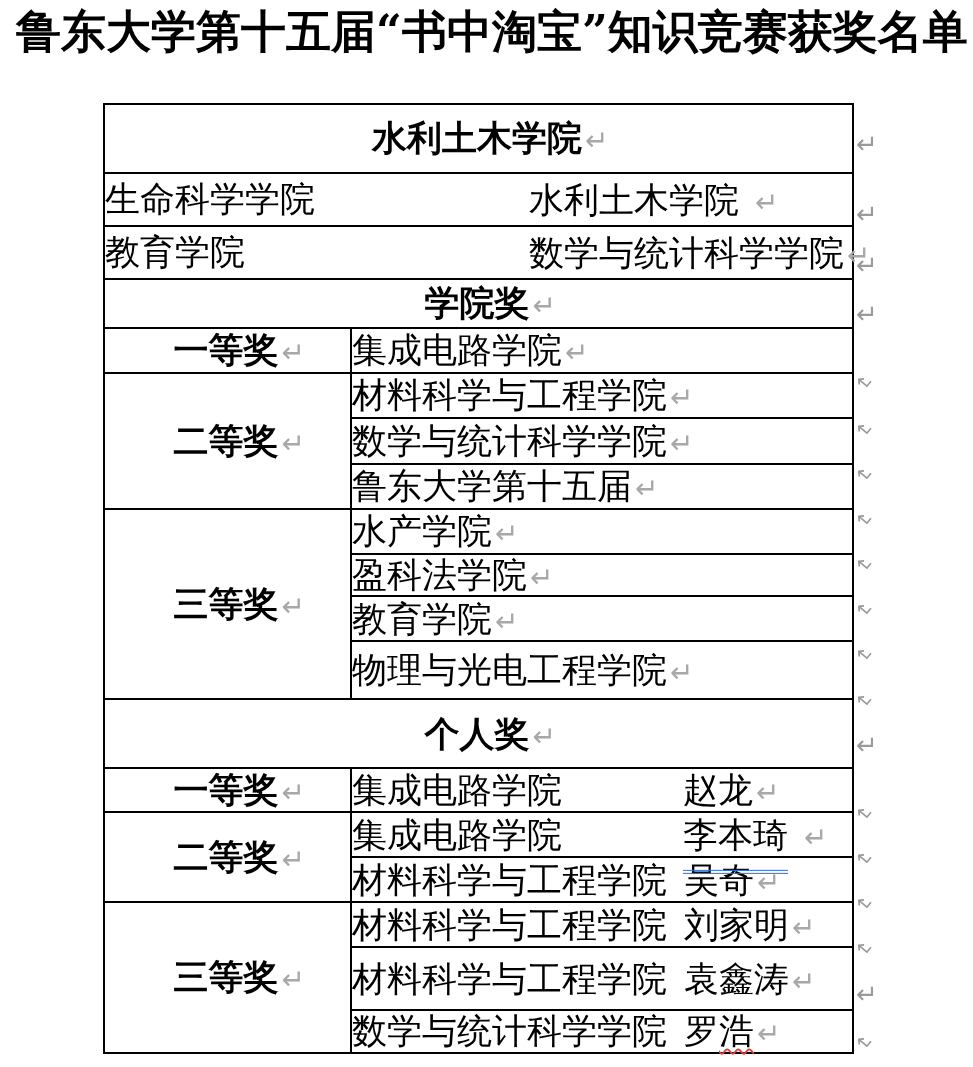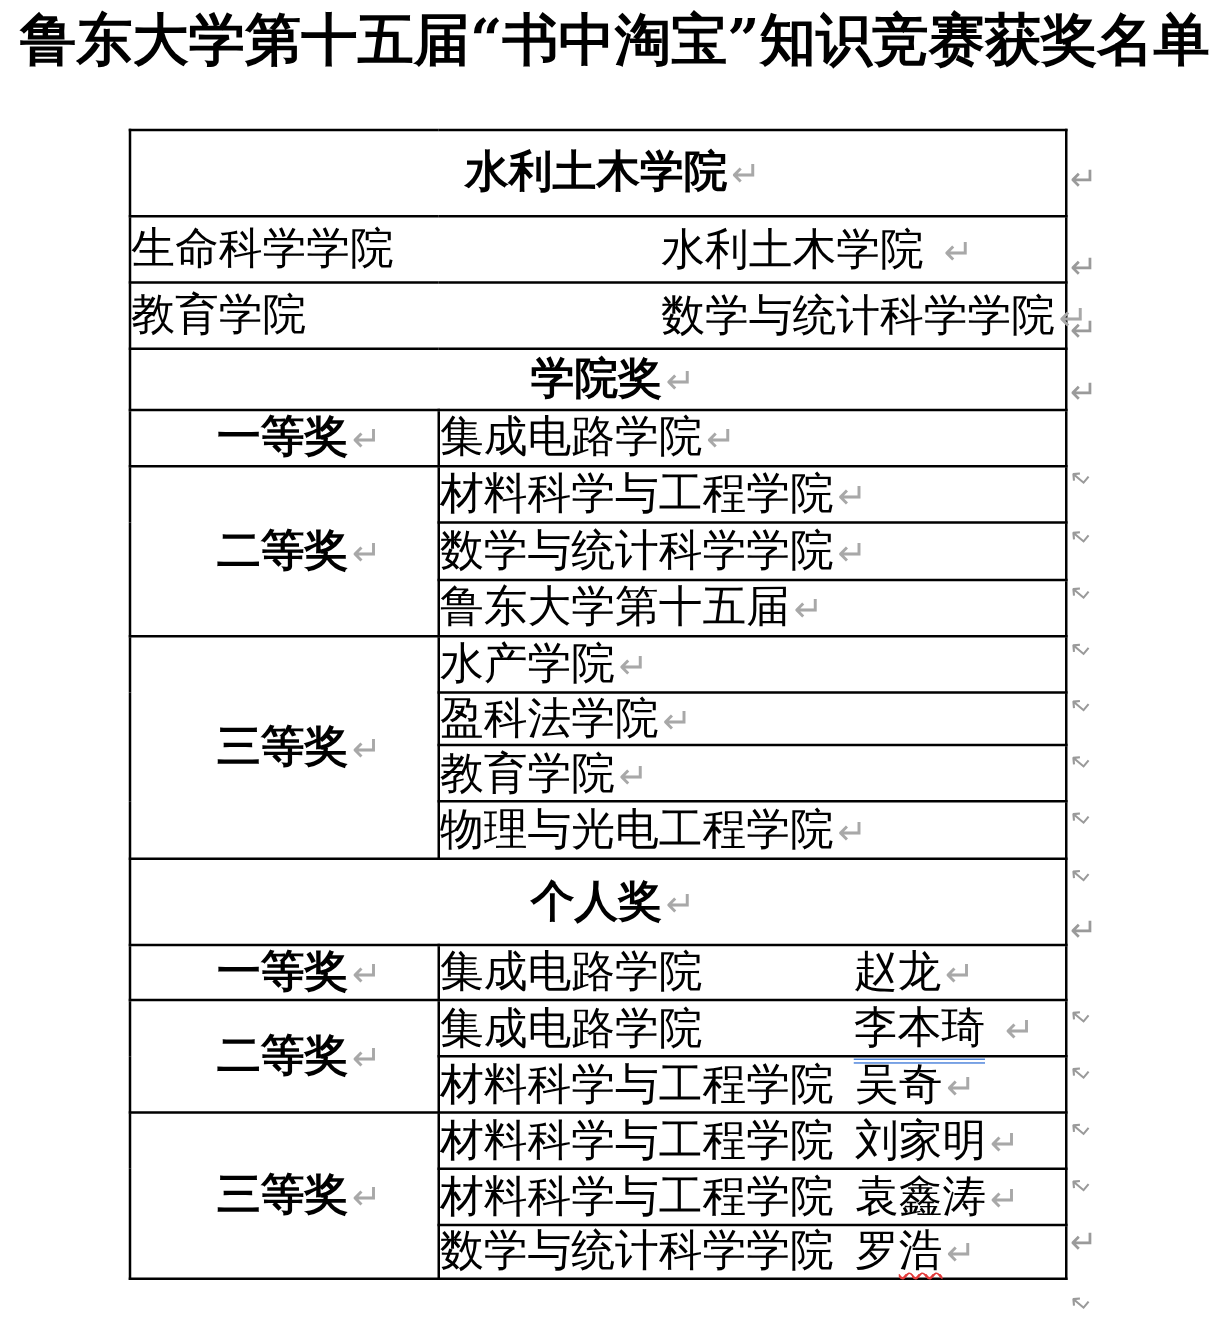--- a/index.html
+++ b/index.html
@@ -49,22 +49,21 @@
     white-space:nowrap;
     color:#a8a8a8;
     font-family:"DejaVu Sans","Liberation Sans",sans-serif;
     font-size:28px;font-weight:normal;
     vertical-align:baseline;
     margin-left:3px;
   }
   .pmark.sp{margin-left:16px;}
   .u-blue{
     border-bottom:4px double #2f6fd6;
-    padding-bottom:5px;
-    font-family:Liberation Serif, serif;
+    padding-bottom:15px;
   }
   .u-wavy{
     text-decoration:underline wavy #e23b3b;
     text-decoration-thickness:2px;
     text-underline-offset:5px;
   }
   .mark{
     position:absolute;left:856px;
     color:#9a9a9a;
     font-family:"DejaVu Sans","Liberation Sans",sans-serif;
@@ -122,21 +121,21 @@
     <tr style="height:45px">
       <td class="rank" rowspan="4"><span>三等奖</span><span class="pmark">↵</span></td>
       <td class="cell"><span>水产学院</span><span class="pmark">↵</span></td>
     </tr>
     <tr style="height:35px">
       <td class="cell"><span>盈科法学院</span><span class="pmark">↵</span></td>
     </tr>
     <tr style="height:45px">
       <td class="cell"><span>教育学院</span><span class="pmark">↵</span></td>
     </tr>
-    <tr style="height:46px">
+    <tr style="height:58px">
       <td class="cell"><span>物理与光电工程学院</span><span class="pmark">↵</span></td>
     </tr>
 
     <tr style="height:69px">
       <td colspan="2" class="hdr"><span>个人奖</span><span class="pmark">↵</span></td>
     </tr>
 
     <tr style="height:44px">
       <td class="rank"><span>一等奖</span><span class="pmark">↵</span></td>
       <td class="cell icell"><span>集成电路学院</span><span class="name-far"><span>赵龙</span><span class="pmark">↵</span></span></td>
@@ -147,21 +146,21 @@
       <td class="cell icell"><span>集成电路学院</span><span class="name-far"><span class="u-blue">李本琦</span><span class="pmark sp">↵</span></span></td>
     </tr>
     <tr style="height:45px">
       <td class="cell"><span>材料科学与工程学院</span><span class="name-near">吴奇</span><span class="pmark">↵</span></td>
     </tr>
 
     <tr style="height:45px">
       <td class="rank" rowspan="3"><span>三等奖</span><span class="pmark">↵</span></td>
       <td class="cell"><span>材料科学与工程学院</span><span class="name-near">刘家明</span><span class="pmark">↵</span></td>
     </tr>
-    <tr style="height:45px">
+    <tr style="height:63px">
       <td class="cell"><span>材料科学与工程学院</span><span class="name-near">袁鑫涛</span><span class="pmark">↵</span></td>
     </tr>
     <tr style="height:39px">
       <td class="cell"><span>数学与统计科学学院</span><span class="name-near"><span>罗</span><span class="u-wavy">浩</span></span><span class="pmark">↵</span></td>
     </tr>
   </tbody>
     </table>
 
   <span class="mark mark-h" style="top:131px">↵</span>
   <span class="mark mark-h" style="top:201px">↵</span>

